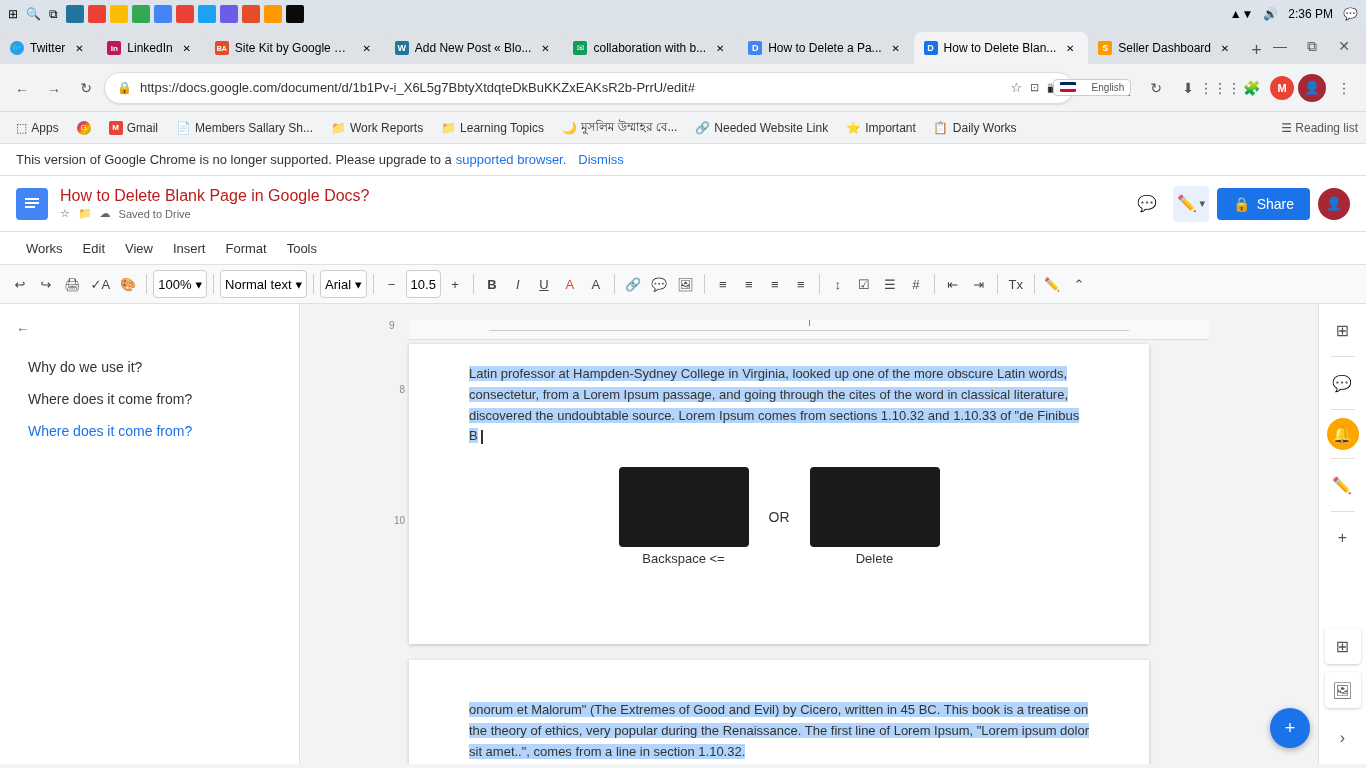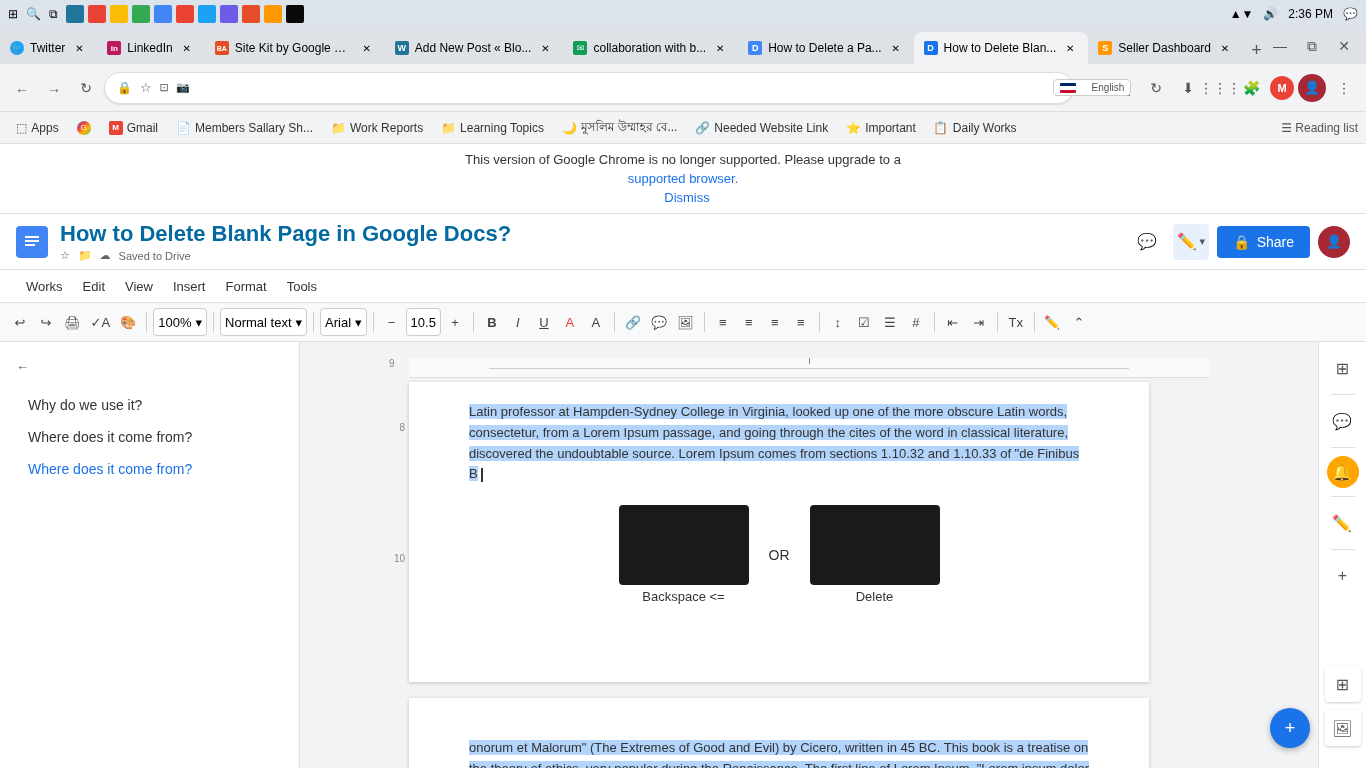--- a/index.html
+++ b/index.html
@@ -179,21 +179,20 @@
     
     .warning-bar {
       background: #fff;
       padding: 8px 16px;
       font-size: 13px;
       color: #333;
       border-bottom: 1px solid #e0e0e0;
       display: flex;
       align-items: center;
       gap: 4px;
-      flex-direction: column;
     }
     .warning-link { color: #1a73e8; cursor: pointer; text-decoration: none; }
     .warning-dismiss { margin-left: 8px; color: #1a73e8; cursor: pointer; }
 
     
     .docs-container {
       display: flex;
       flex-direction: column;
       height: calc(768px - 28px - 36px - 48px - 32px - 36px);
       background: #f1f3f4;
@@ -210,21 +209,21 @@
       border-bottom: 1px solid #e0e0e0;
     }
     .docs-logo {
       width: 32px; height: 32px;
       background: #4285f4;
       border-radius: 4px;
       display: flex; align-items: center; justify-content: center;
       color: white; font-size: 16px; font-weight: bold;
     }
     .docs-title-area { flex: 1; }
-    .docs-title { font-size: 22px; font-weight: 700; color: #0369a1; }
+    .docs-title { font-size: 16px; font-weight: 400; color: #b91c1c; }
     .docs-subtitle { font-size: 11px; color: #666; display: flex; align-items: center; gap: 8px; margin-top: 2px; }
     .docs-header-right { display: flex; align-items: center; gap: 8px; }
     .docs-header-icon {
       width: 36px; height: 36px;
       border-radius: 50%;
       display: flex; align-items: center; justify-content: center;
       cursor: pointer;
       font-size: 16px;
       color: #555;
     }
@@ -540,28 +539,29 @@
     <div class="tab-action-btn">✕</div>
   </div>
 </div>
 
 <div class="address-bar">
   <div class="nav-btn">←</div>
   <div class="nav-btn">→</div>
   <div class="nav-btn">↻</div>
   <div class="url-bar">
     <span style="color:#555;font-size:12px;">🔒</span>
+    <span class="url-text">https://docs.google.com/document/d/1b1Pv-i_X6L5g7BbtyXtdqteDkBuKKZxEAKsR2b-PrrU/edit#</span>
     <span style="color:#555;">☆</span>
     <span style="color:#555;font-size:11px;">⊡</span>
     <span style="color:#555;font-size:11px;">📷</span>
   </div>
   <div class="address-bar-right">
     <div class="addr-icon" style="position:relative;">
 
-      <span style="font-size:10px;background:#fff;border:1px solid #ccc;border-radius:4px;padding:2px 6px;display:flex;align-items:flex-end;gap:16px;">
+      <span style="font-size:10px;background:#fff;border:1px solid #ccc;border-radius:4px;padding:2px 6px;display:flex;align-items:flex-start;gap:16px;">
         <span class="flag-icon" style="width:16px;height:10px;display:inline-block;background:linear-gradient(to bottom,#012169 33%,white 33%,white 66%,#C8102E 66%);border-radius:1px;"></span>
         <span>English</span>
       </span>
     </div>
     <div class="addr-icon">👤</div>
     <div class="addr-icon">↻</div>
     <div class="addr-icon">⬇</div>
     <div class="addr-icon">⋮⋮⋮</div>
     <div class="addr-icon">🧩</div>
     <div class="addr-icon" style="background:#ea4335;color:white;border-radius:50%;width:24px;height:24px;font-size:11px;font-weight:bold;display:flex;align-items:center;justify-content:center;">M</div>

